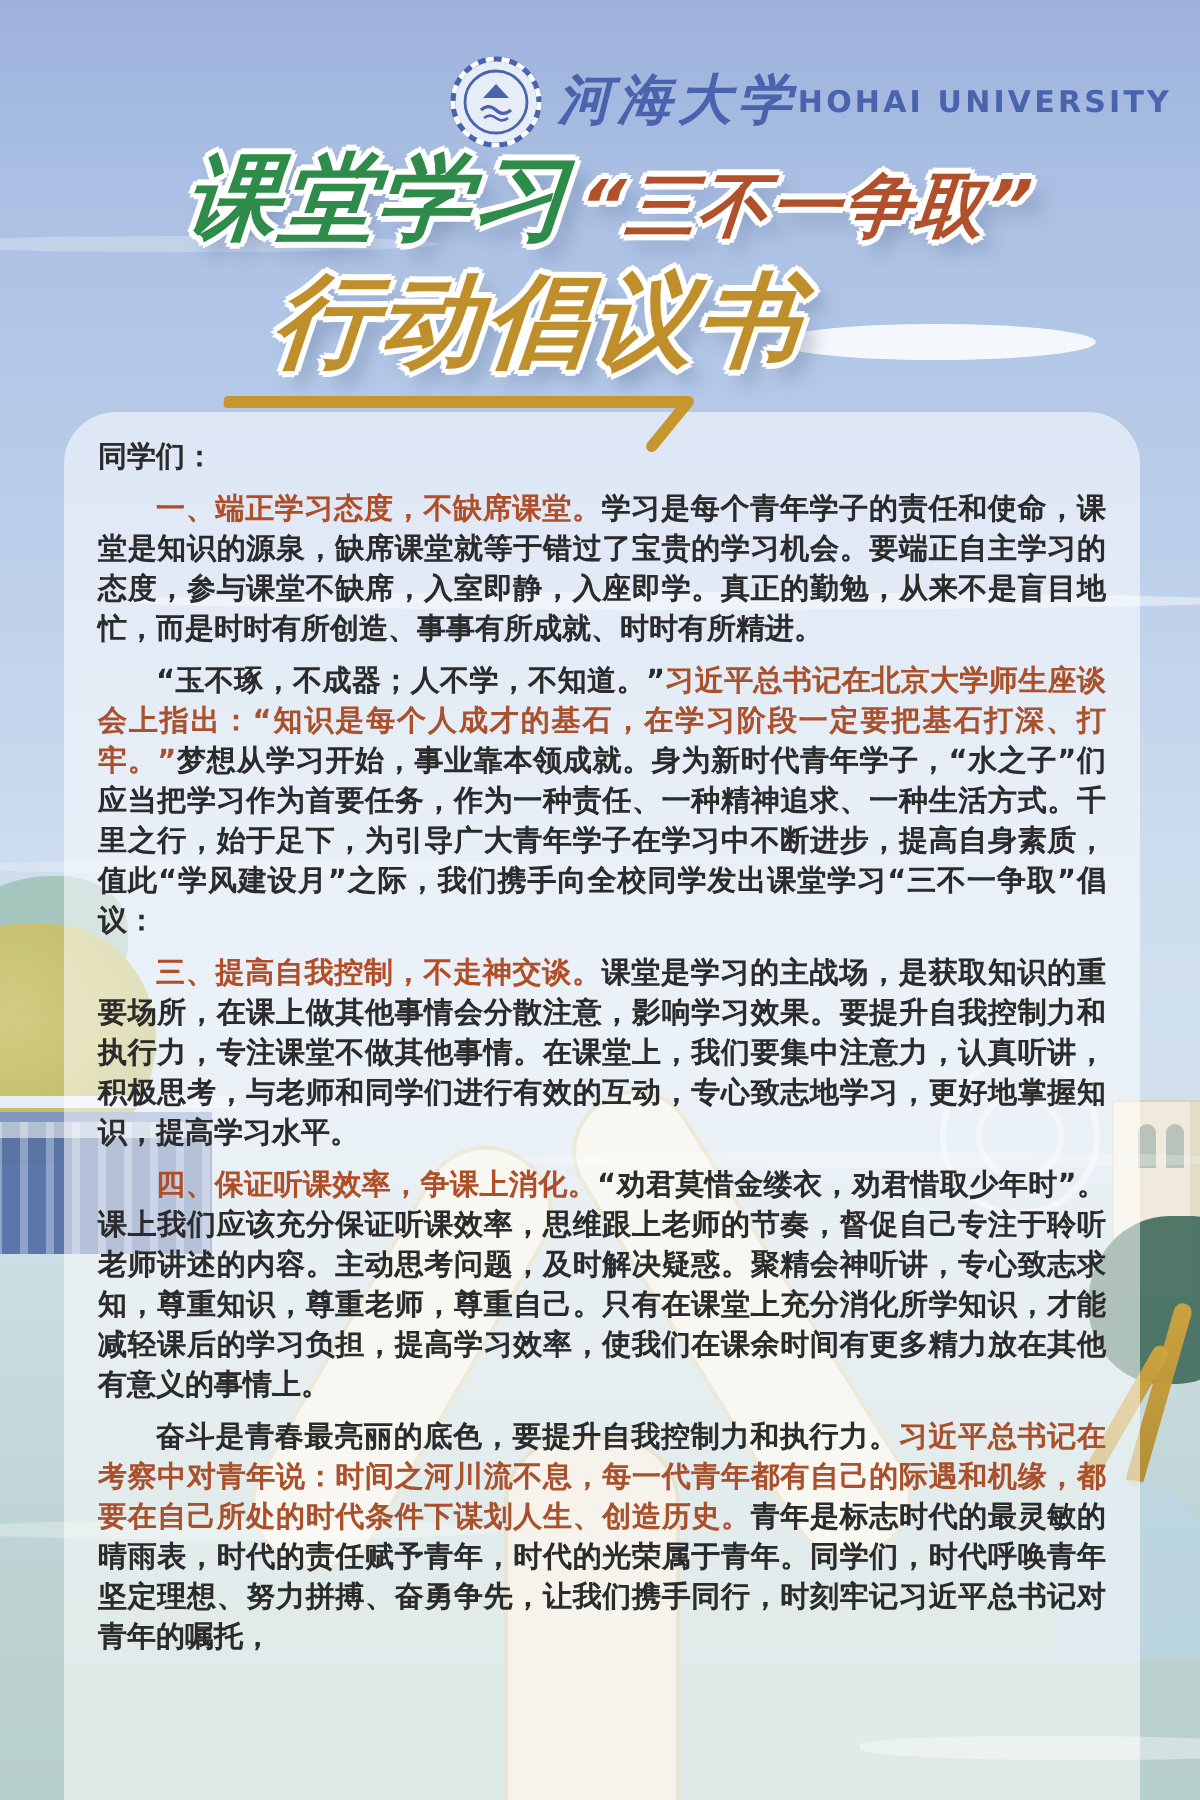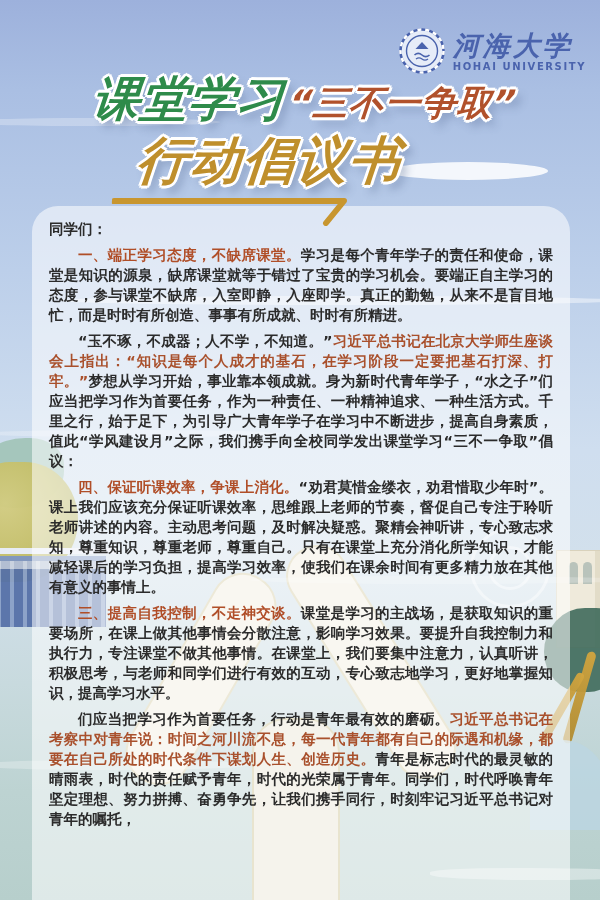--- a/index.html
+++ b/index.html
@@ -37,23 +37,23 @@
   .water-right{position:absolute;right:-10px;top:740px;width:80px;height:90px;background:#bcd6e2;border-radius:40% 60% 0 0;opacity:.8;z-index:1;}
   
   .trunk-stem{position:absolute;left:252px;top:718px;width:84px;height:200px;background:#e9e4d4;border:2px solid #cdc494;border-radius:34px 34px 0 0;z-index:1;}
   .branch-left{position:absolute;left:168px;top:562px;width:62px;height:230px;background:#f1ede1;border:2px solid #d8cfa8;border-radius:32px;transform:rotate(30deg);z-index:1;}
   .branch-right{position:absolute;left:340px;top:530px;width:58px;height:260px;background:#f1ede1;border:2px solid #d8cfa8;border-radius:30px;transform:rotate(-32deg);z-index:1;}
   .swirl{position:absolute;border:3px solid rgba(255,255,255,.45);border-radius:50%;z-index:2;}
   .sw1{left:470px;top:528px;width:74px;height:74px;}
   .sw2{left:488px;top:546px;width:38px;height:38px;}
   
   .logo{position:absolute;top:27px;right:14px;display:flex;align-items:center;gap:7px;z-index:5;}
-  .logo-text{display:flex;flex-direction:column;align-items:flex-start;}
+  .logo-text{display:flex;flex-direction:row;align-items:center;}
   .logo-cn{font-family:"DejaVu Serif","Liberation Serif",serif;font-style:italic;font-weight:bold;font-size:27px;line-height:30px;color:#4a63ad;letter-spacing:3px;}
-  .logo-en{font-size:10px;font-weight:bold;letter-spacing:1.6px;color:#4a63ad;}
+  .logo-en{font-size:15px;font-weight:bold;letter-spacing:1.6px;color:#4a63ad;}
   
   .title{position:absolute;top:68px;left:0;width:600px;z-index:5;transform:skewX(-5deg);}
   .line1{padding-left:90px;white-space:nowrap;}
   .t-green{font-size:47px;font-weight:bold;font-style:italic;color:#2e8b4a;letter-spacing:1px;}
   .t-red{font-size:35px;font-weight:bold;font-style:italic;color:#b1512b;letter-spacing:1px;}
   .line2{text-align:center;margin-top:-4px;padding-right:56px;position:relative;}
   .t-gold{font-size:51px;font-weight:bold;font-style:italic;color:#bf8f2c;letter-spacing:2px;}
   .outline{text-shadow:-2px -2px 0 #fff,2px -2px 0 #fff,-2px 2px 0 #fff,2px 2px 0 #fff,-3px 0 0 #fff,3px 0 0 #fff,0 -3px 0 #fff,0 3px 0 #fff,6px 7px 9px rgba(80,100,140,.45);}
   .underline-svg{position:absolute;left:118px;top:128px;z-index:5;}
   
@@ -125,21 +125,21 @@
   </div>
 
   <main class="card">
     <p class="salutation">同学们：</p>
 
     <p class="para"><span class="head">一、端正学习态度，不缺席课堂。</span><span>学习是每个青年学子的责任和使命，课堂是知识的源泉，缺席课堂就等于错过了宝贵的学习机会。要端正自主学习的态度，参与课堂不缺席，入室即静，入座即学。真正的勤勉，从来不是盲目地忙，而是时时有所创造、事事有所成就、时时有所精进。</span></p>
 
     <p class="para"><span>“玉不琢，不成器；人不学，不知道。”</span><span class="red">习近平总书记在北京大学师生座谈会上指出：“知识是每个人成才的基石，在学习阶段一定要把基石打深、打牢。”</span><span>梦想从学习开始，事业靠本领成就。身为新时代青年学子，“水之子”们应当把学习作为首要任务，作为一种责任、一种精神追求、一种生活方式。千里之行，始于足下，为引导广大青年学子在学习中不断进步，提高自身素质，值此“学风建设月”之际，我们携手向全校同学发出课堂学习“三不一争取”倡议：</span></p>
 
 
+    <p class="para"><span class="head">三、提高自我控制，不走神交谈。</span><span>课堂是学习的主战场，是获取知识的重要场所，在课上做其他事情会分散注意，影响学习效果。要提升自我控制力和执行力，专注课堂不做其他事情。在课堂上，我们要集中注意力，认真听讲，积极思考，与老师和同学们进行有效的互动，专心致志地学习，更好地掌握知识，提高学习水平。</span></p>
+
     <p class="para"><span class="head">四、保证听课效率，争课上消化。</span><span>“劝君莫惜金缕衣，劝君惜取少年时”。课上我们应该充分保证听课效率，思维跟上老师的节奏，督促自己专注于聆听老师讲述的内容。主动思考问题，及时解决疑惑。聚精会神听讲，专心致志求知，尊重知识，尊重老师，尊重自己。只有在课堂上充分消化所学知识，才能减轻课后的学习负担，提高学习效率，使我们在课余时间有更多精力放在其他有意义的事情上。</span></p>
 
-    <p class="para"><span class="head">三、提高自我控制，不走神交谈。</span><span>课堂是学习的主战场，是获取知识的重要场所，在课上做其他事情会分散注意，影响学习效果。要提升自我控制力和执行力，专注课堂不做其他事情。在课堂上，我们要集中注意力，认真听讲，积极思考，与老师和同学们进行有效的互动，专心致志地学习，更好地掌握知识，提高学习水平。</span></p>
-
-    <p class="para"><span>们应当把学习作为首要任务，行动是青年最有效的磨砺。</span><span class="red">习近平总书记在考察中对青年说：时间之河川流不息，每一代青年都有自己的际遇和机缘，都要在自己所处的时代条件下谋划人生、创造历史。</span><span>青年是标志时代的最灵敏的晴雨表，时代的责任赋予青年，时代的光荣属于青年。同学们，时代呼唤青年坚定理想、努力拼搏、奋勇争先，让我们携手同行，时刻牢记习近平总书记对青年的嘱托，</span></p>
+    <p class="para"><span>奋斗是青春最亮丽的底色，要提升自我控制力和执行力。</span><span class="red">习近平总书记在考察中对青年说：时间之河川流不息，每一代青年都有自己的际遇和机缘，都要在自己所处的时代条件下谋划人生、创造历史。</span><span>青年是标志时代的最灵敏的晴雨表，时代的责任赋予青年，时代的光荣属于青年。同学们，时代呼唤青年坚定理想、努力拼搏、奋勇争先，让我们携手同行，时刻牢记习近平总书记对青年的嘱托，</span></p>
 
   </main>
 
 </div>
 
 </body></html>

